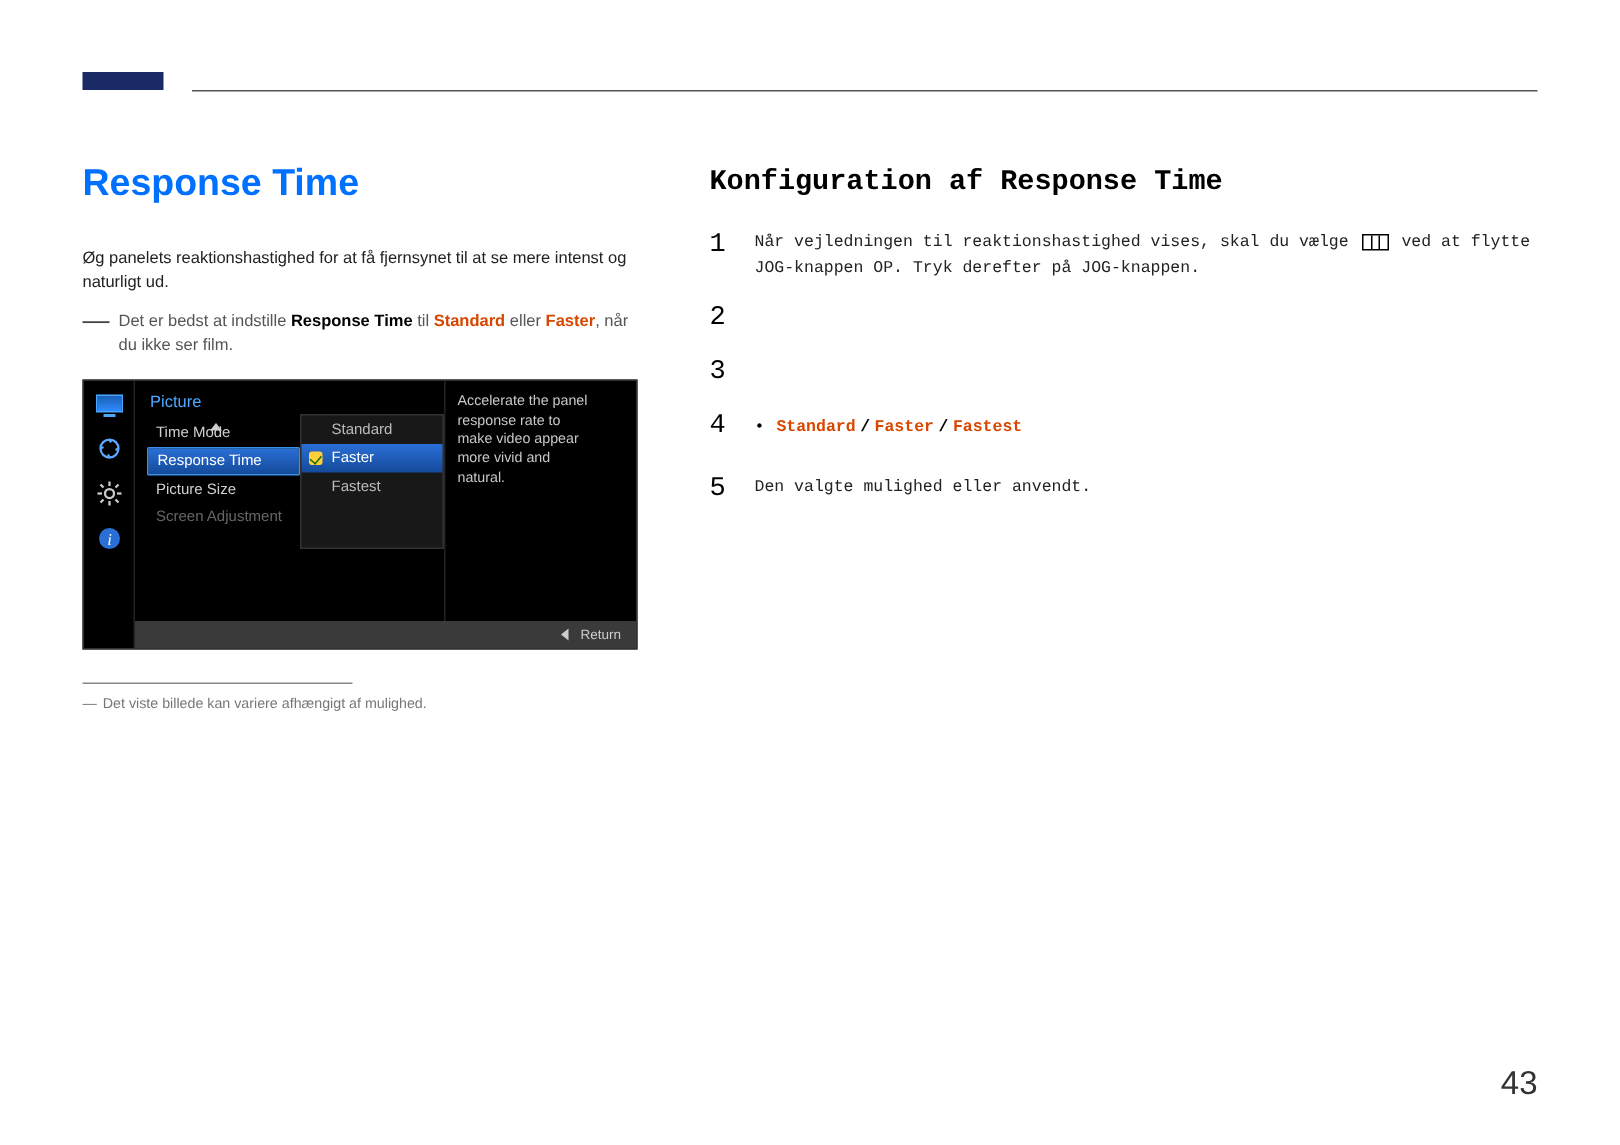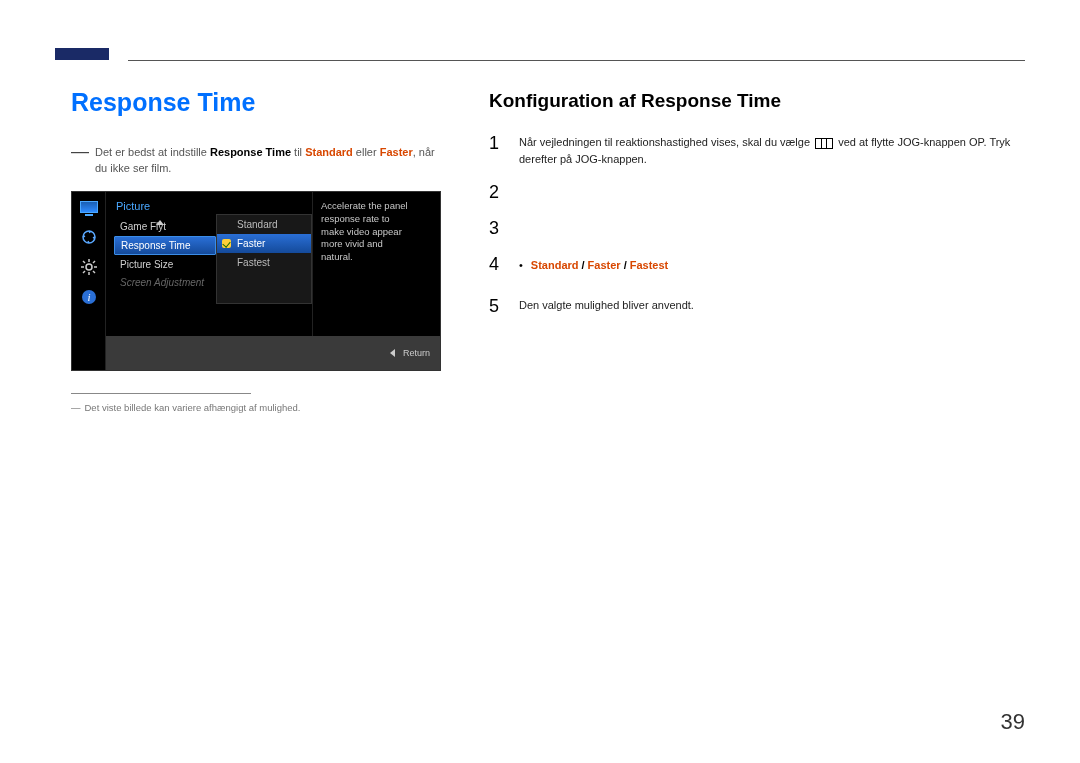--- a/index.html
+++ b/index.html
@@ -21,29 +21,28 @@
   }
   .top-line {
     position: absolute;
     top: 60px;
     left: 128px;
     right: 55px;
     border-top: 1px solid #555;
   }
   .page {
     position: absolute;
-    top: 88px;
+    top: 108px;
     left: 55px;
     right: 55px;
     display: flex;
     gap: 48px;
-    margin-left: 16px;
   }
   .col-left { width: 370px; }
-  .col-right { flex: 1; }
+  .col-right { flex: 1; font-family: Liberation Mono, monospace; }
 
   h1.main-title {
     color: #0070ff;
     font-size: 25px;
     font-weight: 600;
     margin-bottom: 28px;
   }
   .intro {
     font-size: 11px;
     line-height: 1.45;
@@ -113,21 +112,21 @@
     padding: 6px 0 0 8px;
     position: relative;
   }
   .menu-title { color: #4aa8ff; font-size: 11px; padding: 2px 0 6px 2px; }
   .menu-item {
     padding: 3px 6px;
     color: #cfcfcf;
     font-size: 10px;
     margin-bottom: 1px;
   }
-  .menu-item.dim { color: #666; font-style: italic; }
+  .menu-item.dim { color: #666; }
   .menu-item.sel {
     background: linear-gradient(#2a6fd6,#144a9a);
     color: #fff;
     border: 1px solid #3b8de8;
     border-radius: 1px;
   }
   .sub-col {
     width: 96px;
     margin-top: 22px;
     background: #181818;
@@ -165,21 +164,21 @@
     font-size: 9.5px;
     line-height: 1.35;
     color: #c8c8c8;
     border-left: 1px solid #222;
   }
   .arrow-up {
     position:absolute; top:28px; left:50px;
     width:0;height:0;border-left:4px solid transparent;border-right:4px solid transparent;border-bottom:5px solid #ccc;
   }
   .osd-footer {
-    height: 34px;
+    height: 18px;
     background: #3a3a3a;
     display: flex;
     justify-content: flex-end;
     align-items: center;
     gap: 8px;
     padding-right: 10px;
     font-size: 9px;
     color: #ccc;
   }
   .tri-left {
@@ -254,20 +253,21 @@
 </head>
 <body>
 
 <div class="top-bar"></div>
 <div class="top-line"></div>
 
 <div class="page">
 
   <div class="col-left">
     <h1 class="main-title">Response Time</h1>
+    <p class="intro">Øg panelets reaktionshastighed for at få fjernsynet til at se mere intenst og naturligt ud.</p>
 
     <div class="note-row">
       <div class="note-dash">―</div>
       <div>
         <span>Det er bedst at indstille </span><span class="emph-black">Response Time</span><span> til </span><span class="emph">Standard</span><span> eller </span><span class="emph">Faster</span><span>, når du ikke ser film.</span>
       </div>
     </div>
 
     <div class="osd">
       <div class="osd-sidebar">
@@ -300,21 +300,21 @@
               <circle cx="8" cy="8" r="7" fill="#2a6fd6"></circle>
               <text x="8" y="12" text-anchor="middle" font-size="11" fill="#fff" font-family="Georgia" font-style="italic">i</text>
             </svg>
         </div>
       </div>
       <div class="osd-main">
         <div class="osd-cols">
           <div class="menu-col">
             <div class="menu-title">Picture</div>
             <div class="arrow-up"></div>
-            <div class="menu-item">Game Flyt</div>
+            <div class="menu-item">Time Mode</div>
             <div class="menu-item sel">Response Time</div>
             <div class="menu-item">Picture Size</div>
             <div class="menu-item dim">Screen Adjustment</div>
           </div>
           <div class="sub-col">
             <div class="sub-item">Standard</div>
             <div class="sub-item current">Faster</div>
             <div class="sub-item">Fastest</div>
           </div>
           <div class="desc-col">Accelerate the panel response rate to make video appear more vivid and natural.</div>
@@ -358,18 +358,18 @@
           <span class="bullet-dot">•</span>
           <span>
             <span class="emph">Standard</span><span class="sep">/</span><span class="emph">Faster</span><span class="sep">/</span><span class="emph">Fastest</span>
           </span>
         </div>
       </div>
     </div>
 
     <div class="step">
       <div class="step-num">5</div>
-      <div class="step-body">Den valgte mulighed bliver anvendt.</div>
+      <div class="step-body">Den valgte mulighed eller anvendt.</div>
     </div>
   </div>
 </div>
 
-<div class="page-num">39</div>
+<div class="page-num">43</div>
 
 </body></html>

